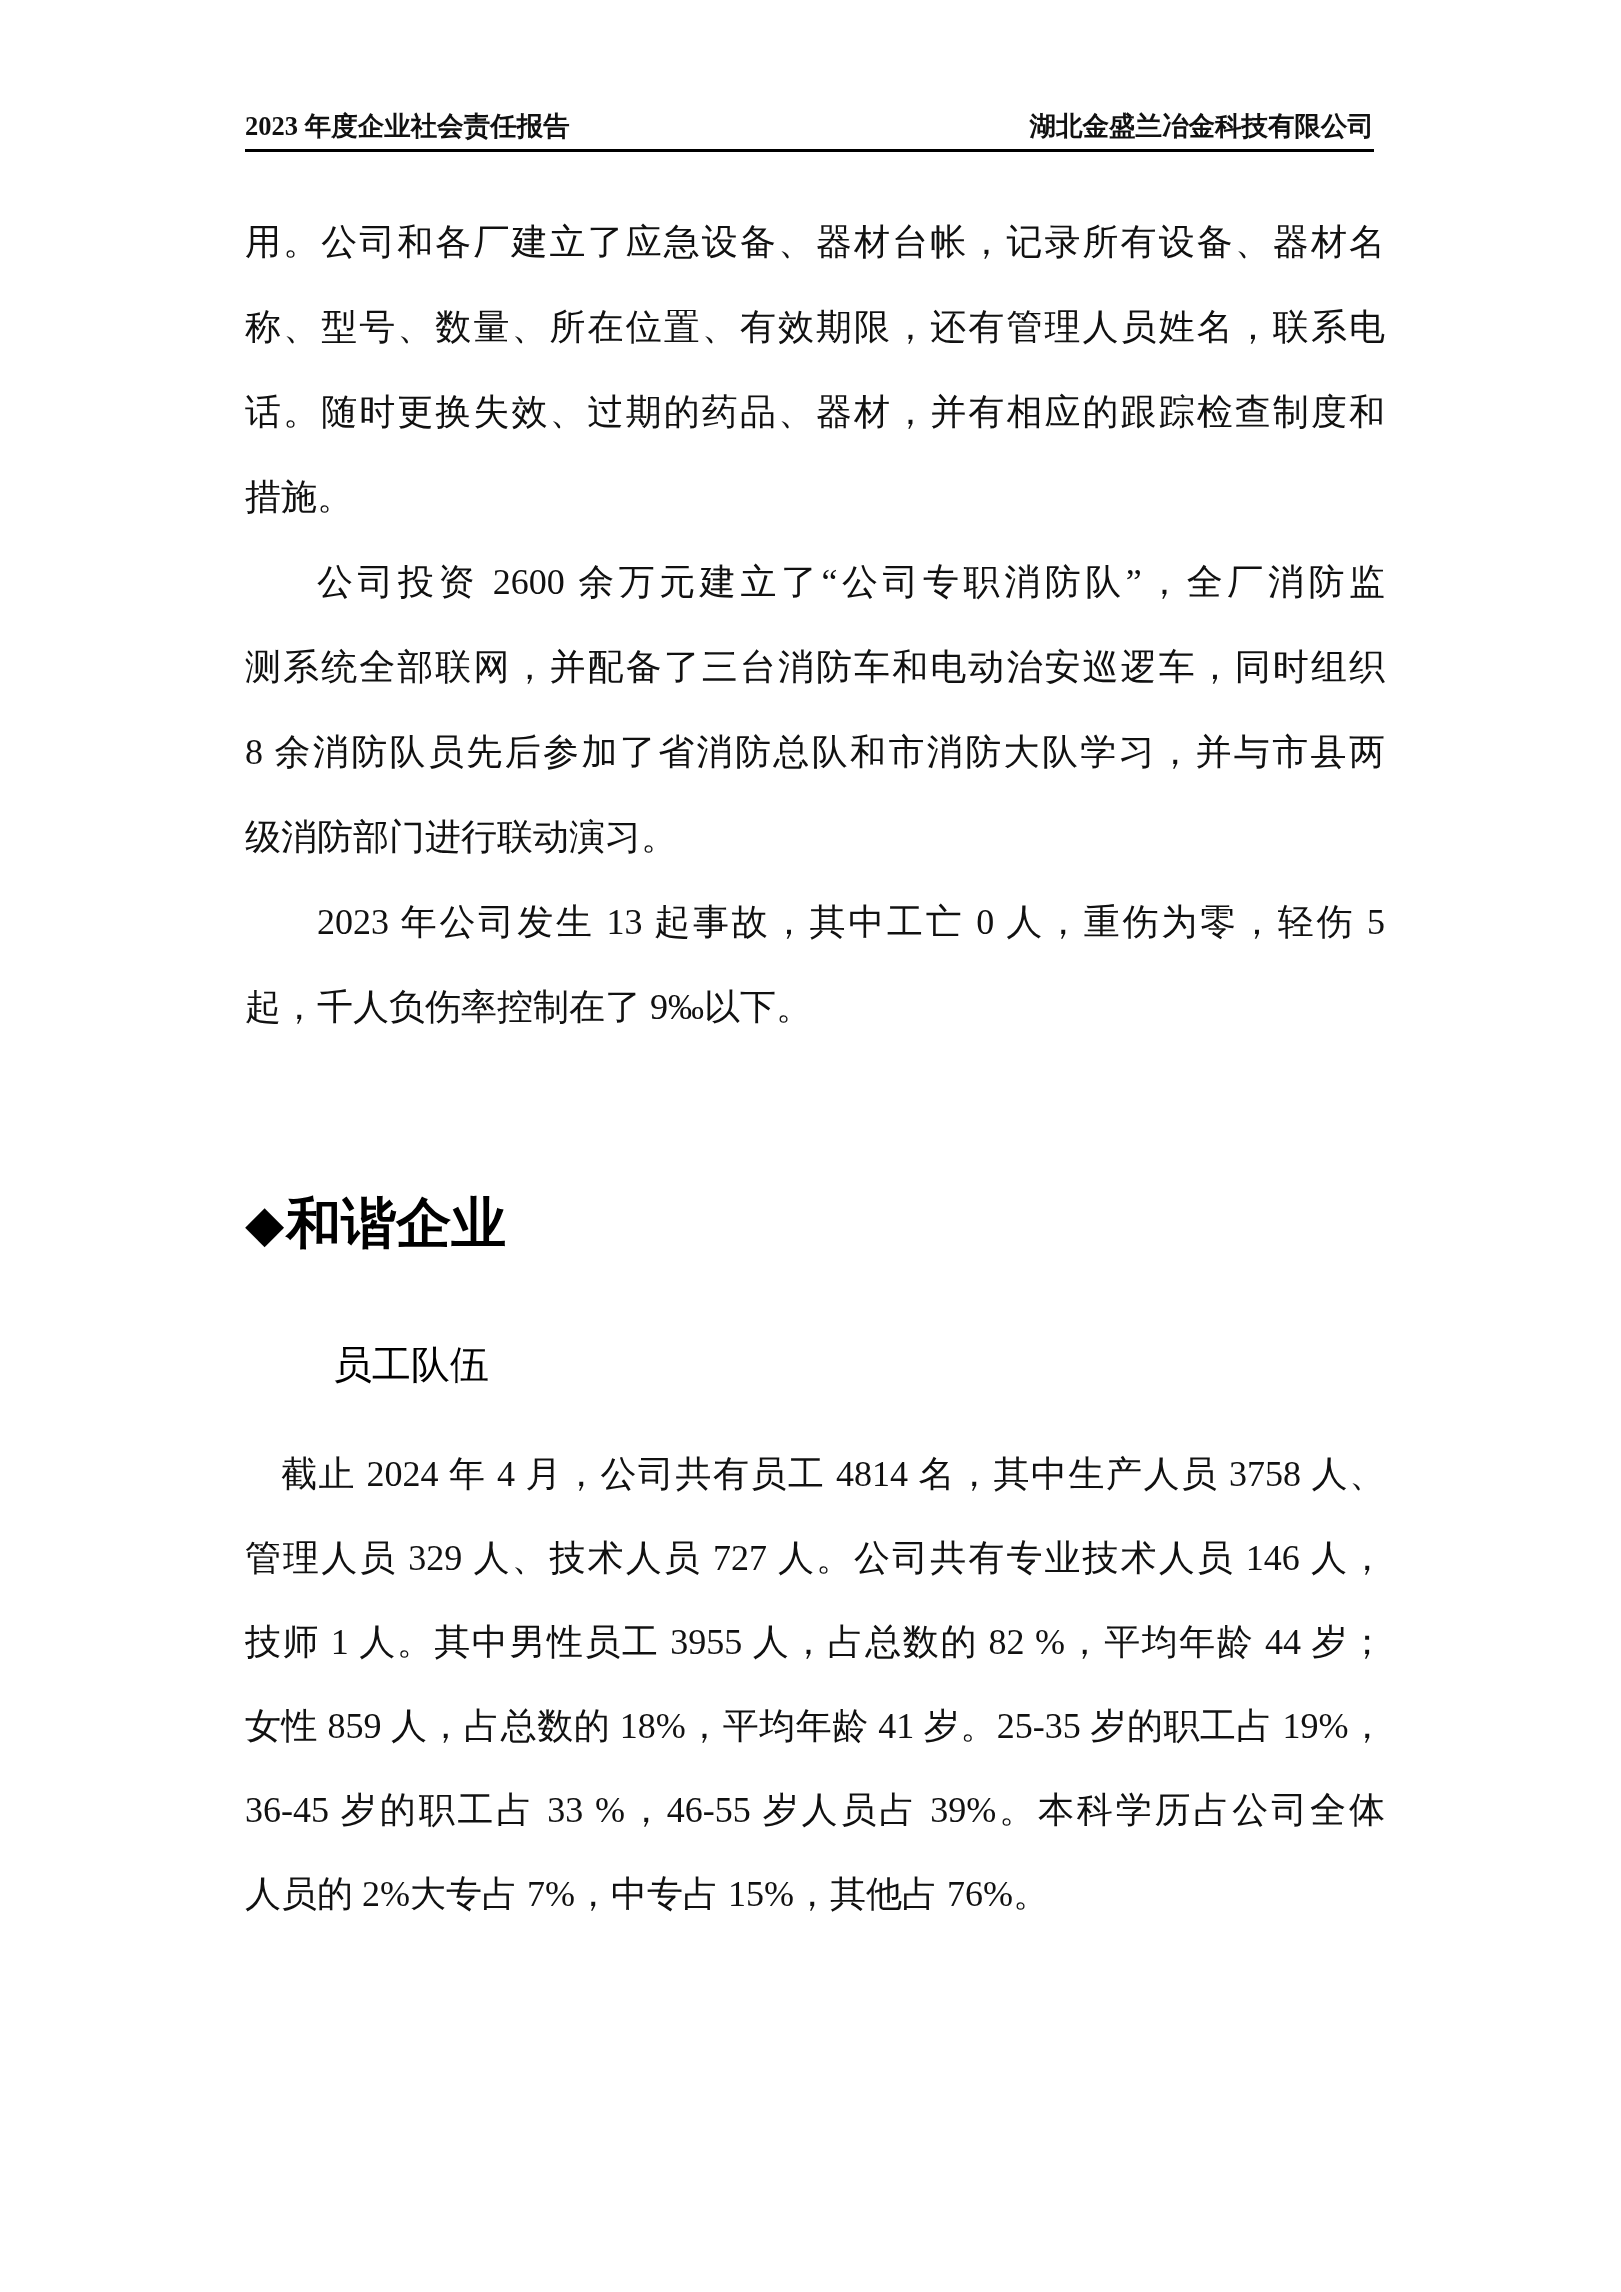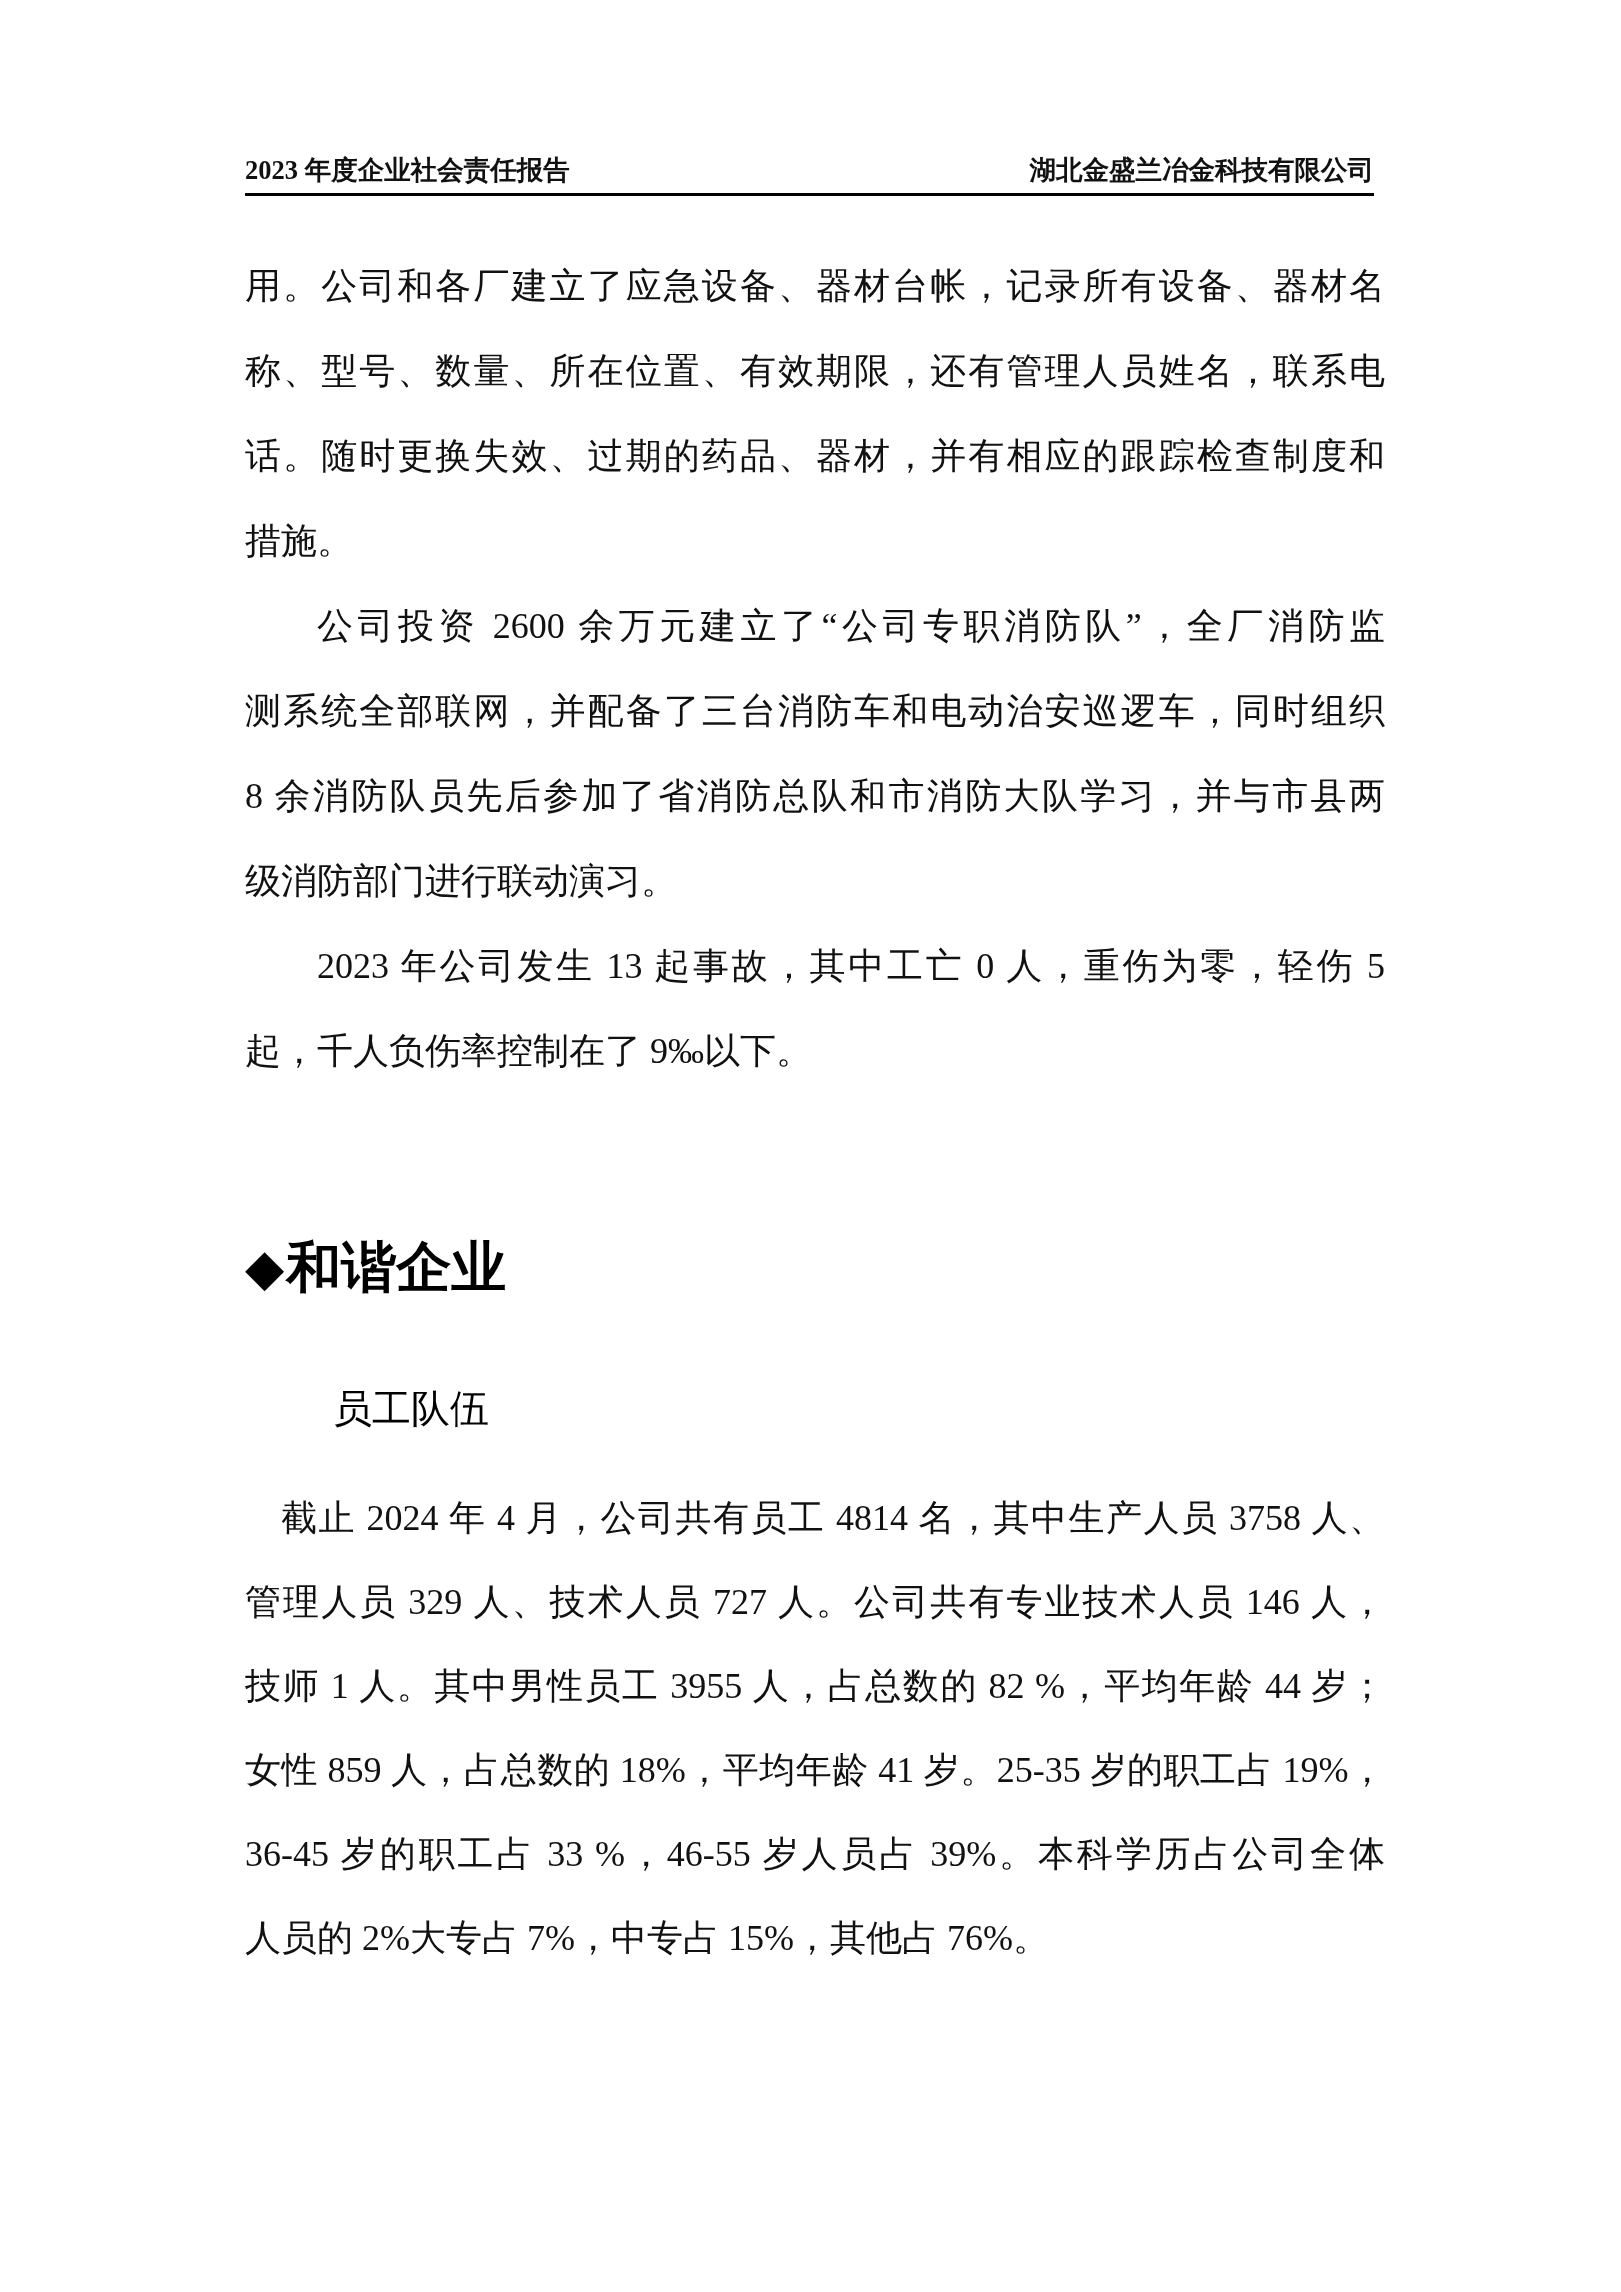--- a/index.html
+++ b/index.html
@@ -8,21 +8,20 @@
     background: #ffffff;
   }
   .page {
     position: relative;
     width: 1621px;
     height: 1943px;
     background: #ffffff;
     color: #111111;
     font-family: "Liberation Serif", "DejaVu Serif", serif;
     overflow: hidden;
-    margin-top: 44px;
   }
   
   .page-header {
     position: absolute;
     left: 245px;
     top: 108px;
     width: 1129px;
     display: flex;
     justify-content: space-between;
     align-items: flex-end;

